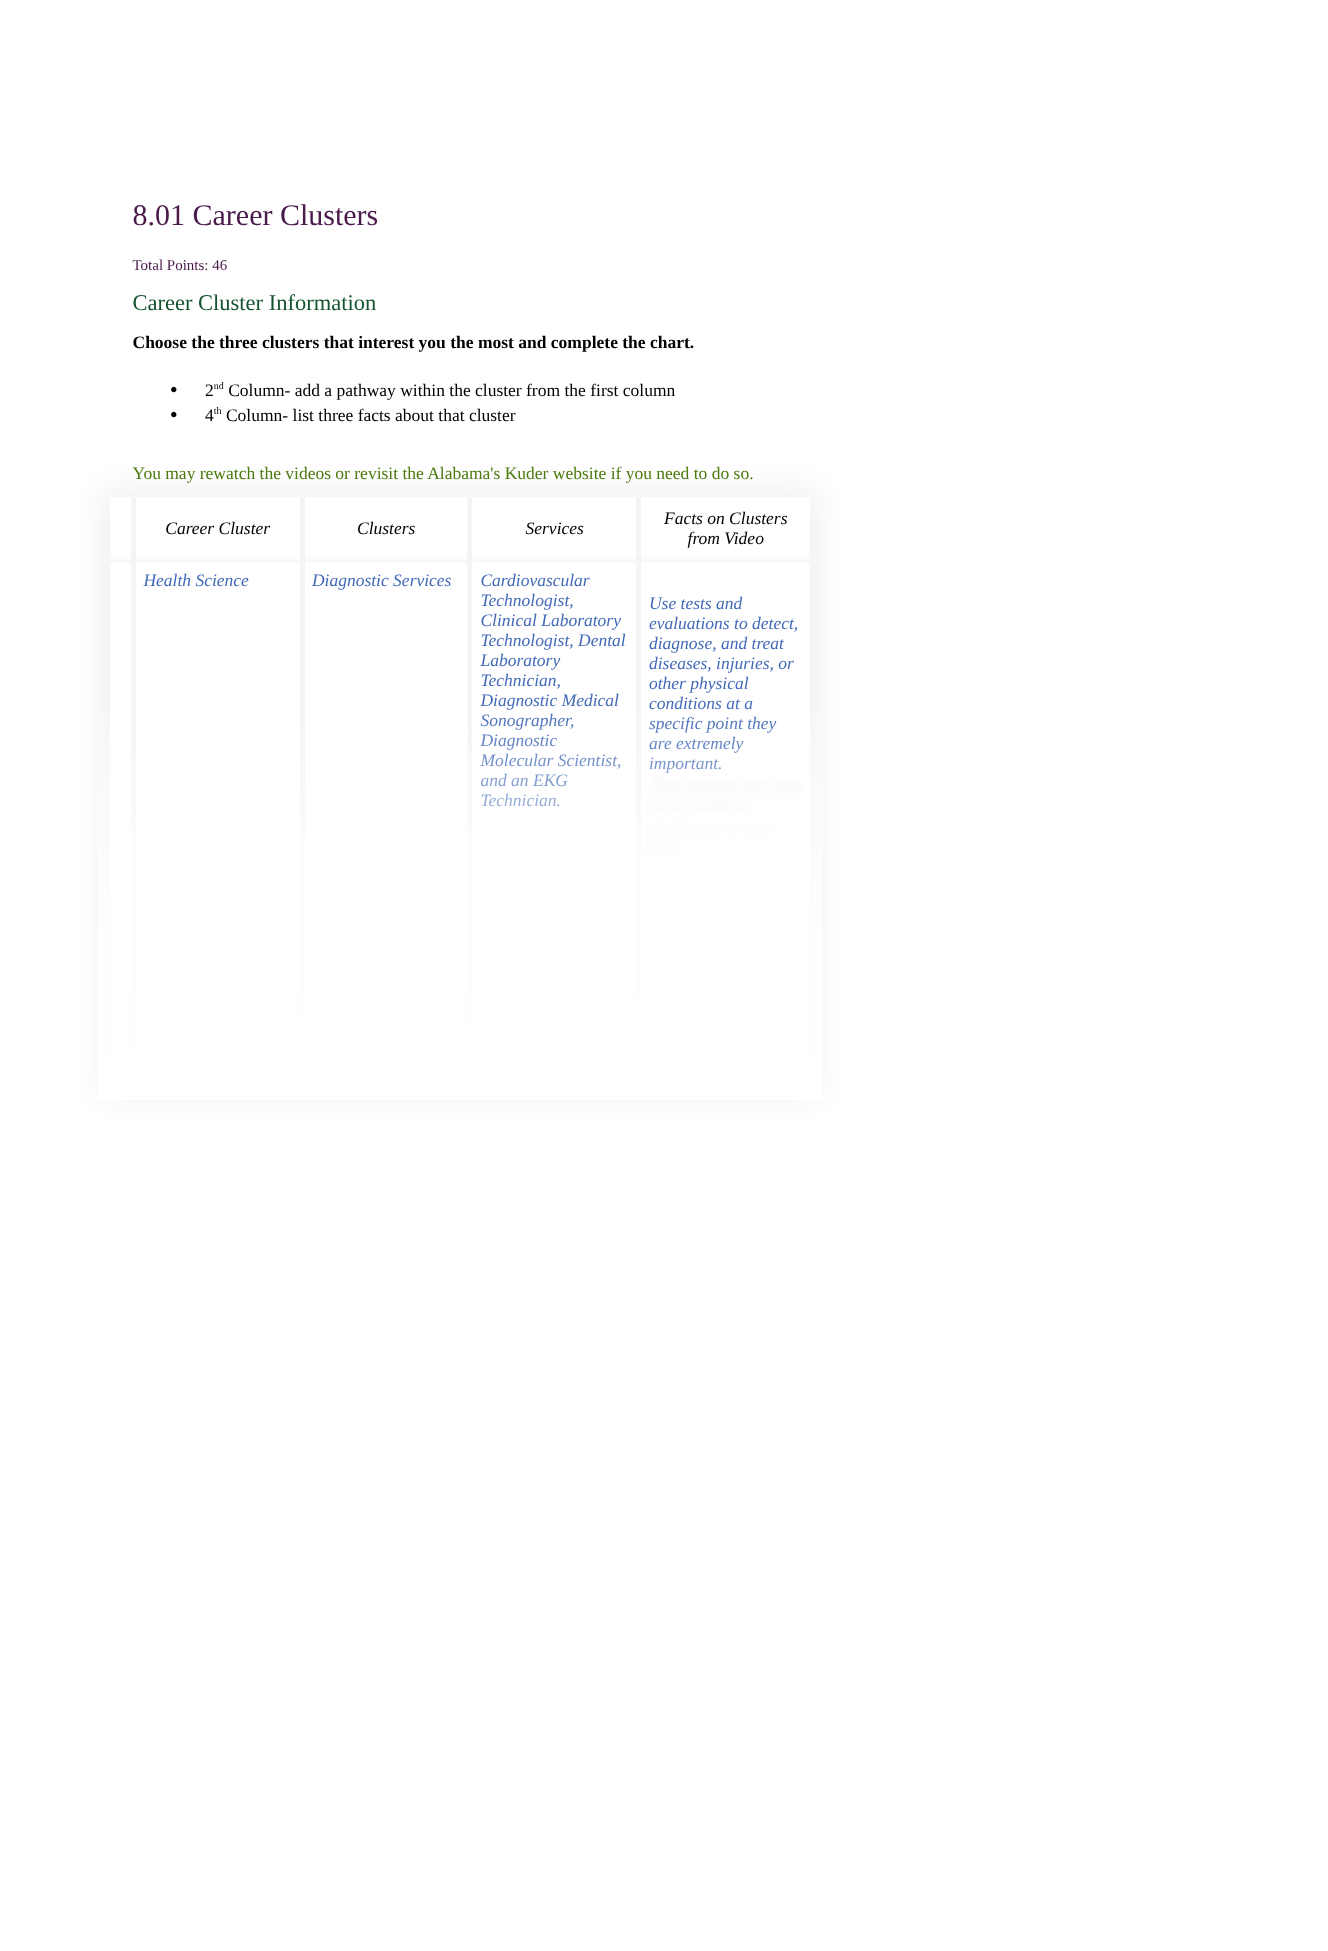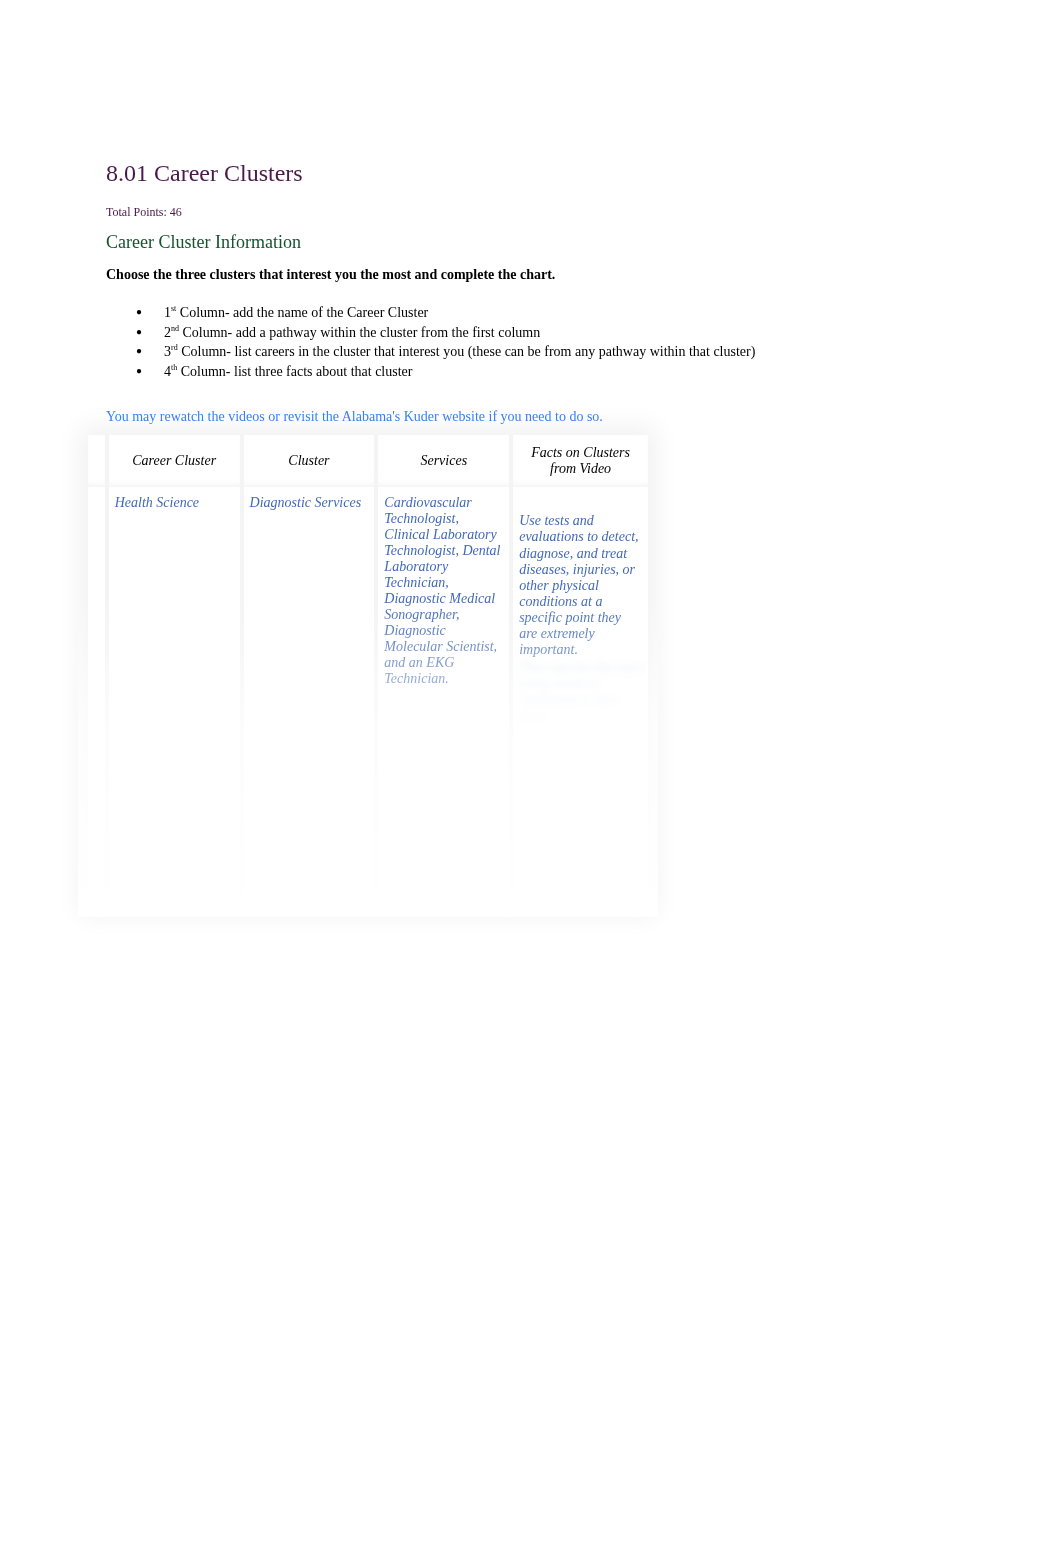--- a/index.html
+++ b/index.html
@@ -52,21 +52,21 @@
       position: absolute;
       left: 0;
       font-size: 10px;
       top: 2px;
     }
     .sup {
       font-size: 8px;
       vertical-align: super;
     }
     .note {
-      color: #3b82f6;
+      color: #4d7c0f;
       font-size: 14px;
       margin-bottom: 10px;
     }
     .chart-wrapper {
       position: relative;
       width: 560px;
       margin-left: -18px;
       font-style: italic;
     }
     .chart-table {
@@ -156,42 +156,36 @@
 <h1 class="title">8.01 Career Clusters</h1>
 
 <div class="total-points">Total Points: 46</div>
 
 <div class="section-heading">Career Cluster Information</div>
 
 <p class="instruction">Choose the three clusters that interest you the most and complete the chart.</p>
 
 <ul class="bullet-list">
   <li>
-    <span>1</span><span class="sup">st</span><span> Column- add the name of the Career Cluster</span>
-  </li>
-  <li>
     <span>2</span><span class="sup">nd</span><span> Column- add a pathway within the cluster from the first column</span>
-  </li>
-  <li>
-    <span>3</span><span class="sup">rd</span><span> Column- list careers in the cluster that interest you (these can be from any pathway within that cluster)</span>
   </li>
   <li>
     <span>4</span><span class="sup">th</span><span> Column- list three facts about that cluster</span>
   </li>
 </ul>
 
 <p class="note">You may rewatch the videos or revisit the Alabama's Kuder website if you need to do so.</p>
 
 <div class="chart-wrapper">
   <table class="chart-table">
     <thead>
       <tr>
         <th></th>
         <th class="col-cluster">Career Cluster</th>
-        <th class="col-pathway">Cluster</th>
+        <th class="col-pathway">Clusters</th>
         <th class="col-careers">Services</th>
         <th class="col-facts">Facts on Clusters from Video</th>
       </tr>
     </thead>
     <tbody>
       <tr>
         <td></td>
         <td class="blue-text">Health Science</td>
         <td class="blue-text">Diagnostic Services</td>
         <td class="blue-text">Cardiovascular Technologist, Clinical Laboratory Technologist, Dental Laboratory Technician, Diagnostic Medical Sonographer, Diagnostic Molecular Scientist, and an EKG Technician.</td>

